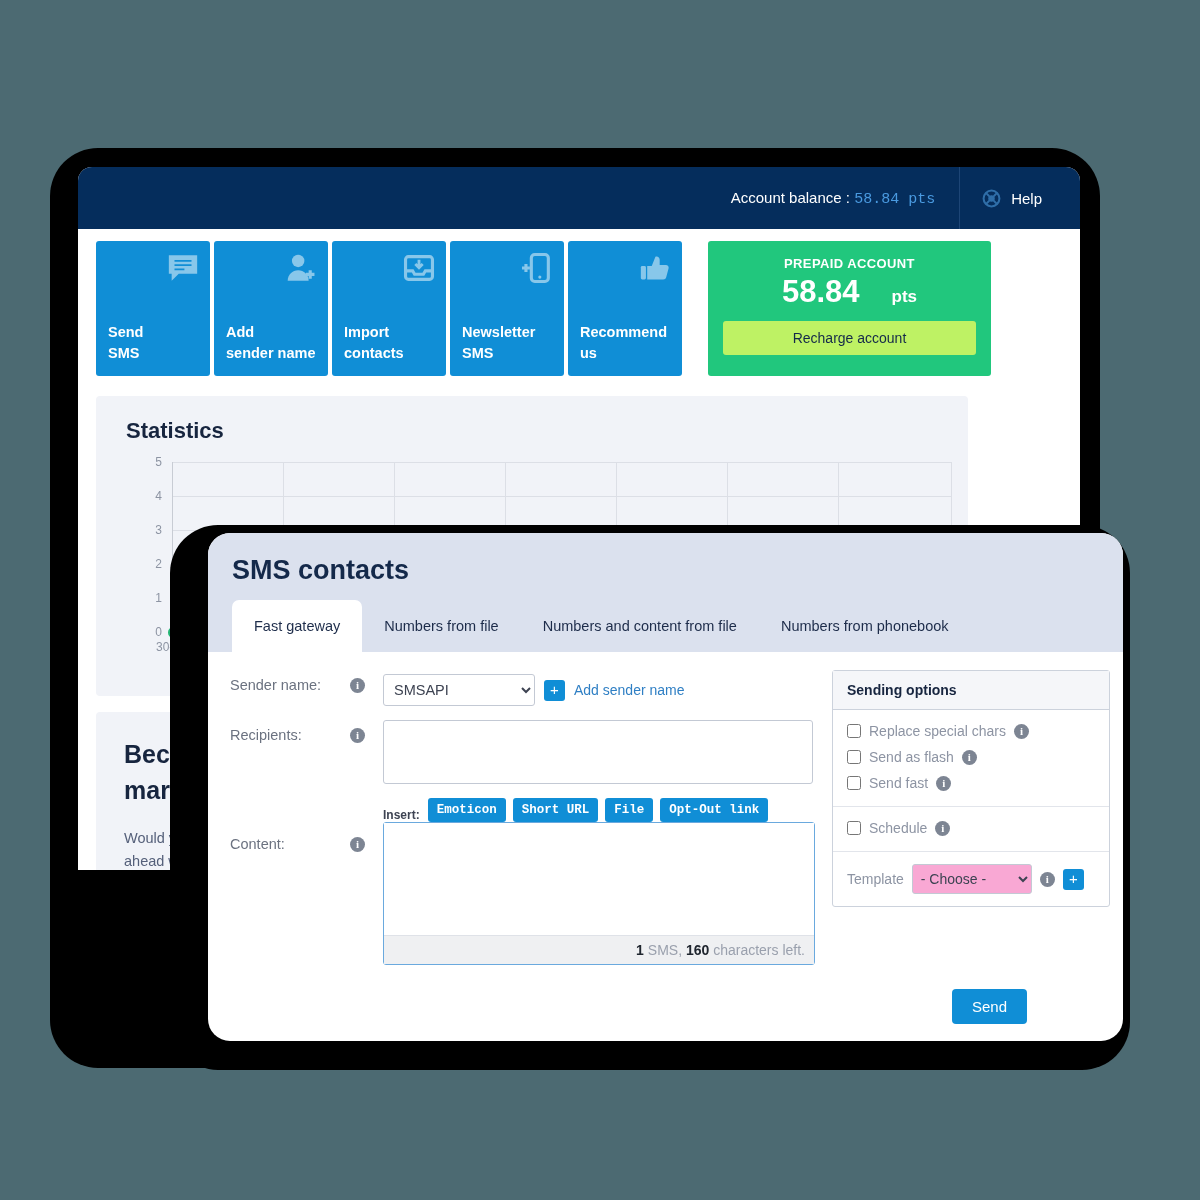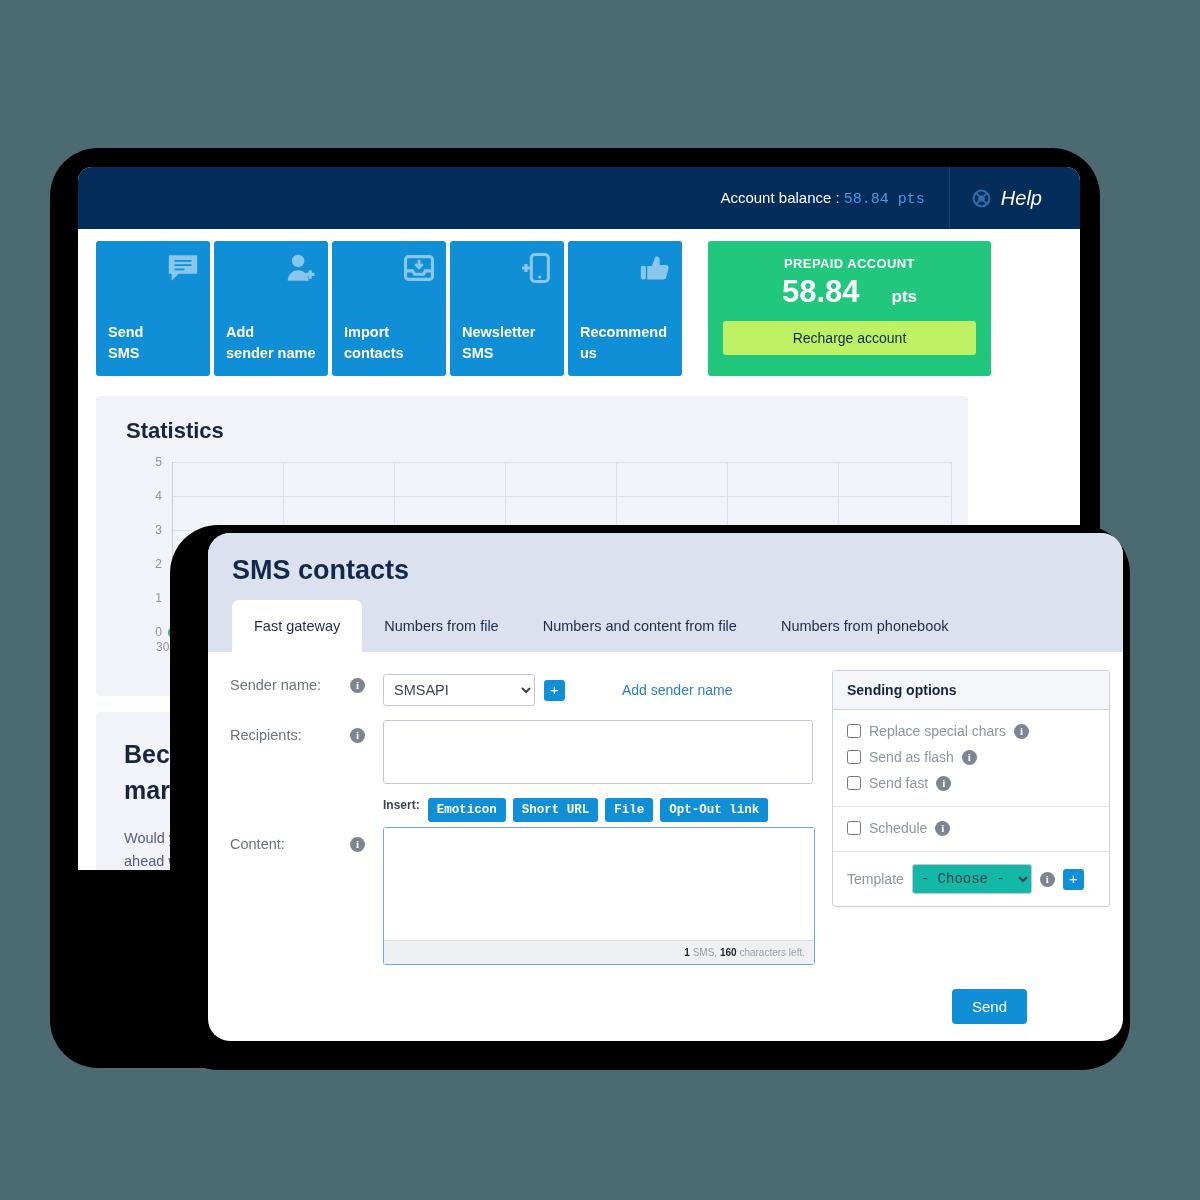--- a/index.html
+++ b/index.html
@@ -66,21 +66,21 @@
     width: 1px;
     height: 62px;
     background: #1d4576;
   }
   .help-block {
     display: flex;
     align-items: center;
     gap: 10px;
     padding: 0 38px 0 22px;
   }
-  .help-text { color: #ffffff; font-size: 20px; font-style: italic; }
+  .help-text { color: #ffffff; font-size: 15px; }
 
   
   .tiles-row {
     display: flex;
     gap: 4px;
     padding: 12px 0 0 18px;
     align-items: stretch;
   }
   .tile {
     width: 114px;
@@ -331,44 +331,42 @@
     font-size: 15px;
     line-height: 20px;
     text-align: center;
     display: inline-block;
     cursor: pointer;
   }
   .add-sender-link {
     color: #2f7fc4;
     font-size: 14px;
     cursor: pointer;
-    margin-left: 48px;
   }
   .sender-inline {
     display: flex;
     align-items: center;
     gap: 9px;
     padding-top: 4px;
   }
   textarea.recipients {
     width: 430px;
     height: 64px;
     border: 1px solid #c3c9d4;
     border-radius: 3px;
     resize: none;
     font-family: "Liberation Sans", sans-serif;
     font-size: 14px;
     padding: 6px;
     box-sizing: border-box;
   }
   .insert-bar {
     display: flex;
-    align-items: flex-start;
+    align-items: flex-end;
     gap: 7px;
-    margin-bottom: 5px;
   }
   .insert-label {
     font-size: 12px;
     font-weight: bold;
     color: #3d4352;
     margin-right: 1px;
   }
   .insert-btn {
     background: #108ed6;
     color: #ffffff;
@@ -395,21 +393,21 @@
     font-family: "Liberation Sans", sans-serif;
     font-size: 14px;
     padding: 6px;
     box-sizing: border-box;
     outline: none;
   }
   .counter-bar {
     background: #eff0f2;
     border-top: 1px solid #dfe2e8;
     text-align: right;
-    font-size: 10px;
+    font-size: 14px;
     color: #9aa0ad;
     padding: 6px 9px;
   }
   .counter-bar b { color: #20262f; }
 
   
   .options-col { margin-left: 17px; }
   .options-box {
     width: 278px;
     border: 1px solid #ccd2dc;
@@ -445,22 +443,22 @@
     font-size: 14px;
     color: #8d94a3;
   }
   select.template-select {
     width: 120px;
     height: 30px;
     font-size: 14px;
     color: #3d4352;
     border: 1px solid #c3c9d4;
     border-radius: 3px;
-    background: #14b8a6;
-    font-family: Liberation Mono, monospace;
+    background: #f9a8d4;
+    font-family: Liberation Sans, sans-serif;
     padding: 0 4px;
   }
   .send-row {
     text-align: right;
     padding: 10px 96px 0 0;
   }
   .send-btn {
     background: #108ed6;
     color: #ffffff;
     border: 0;

